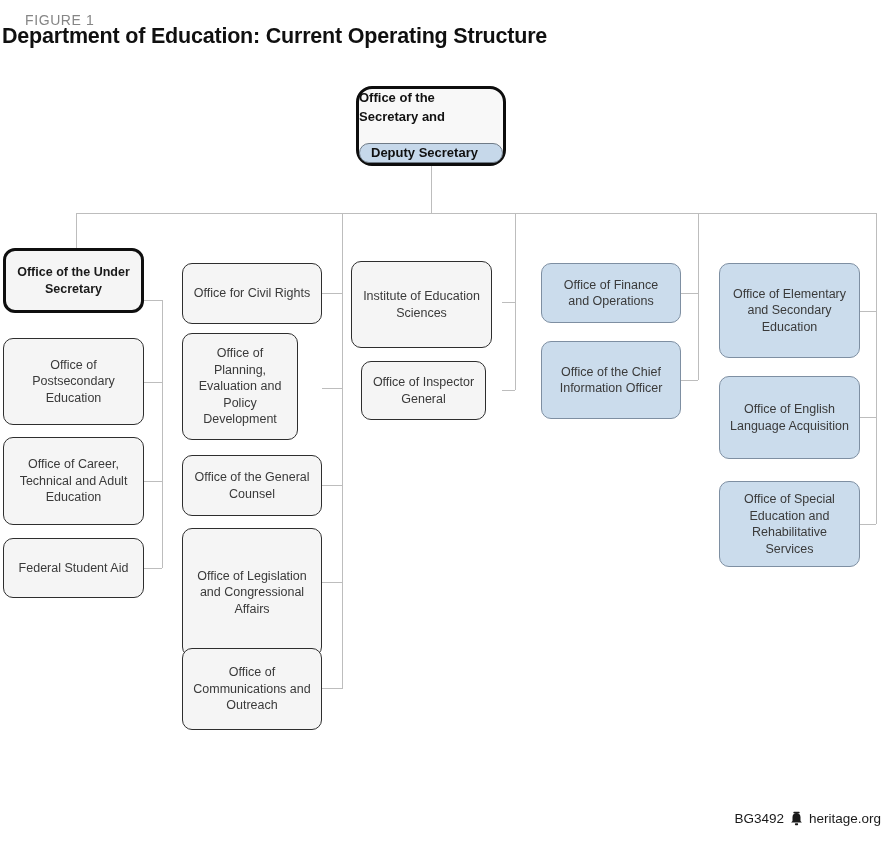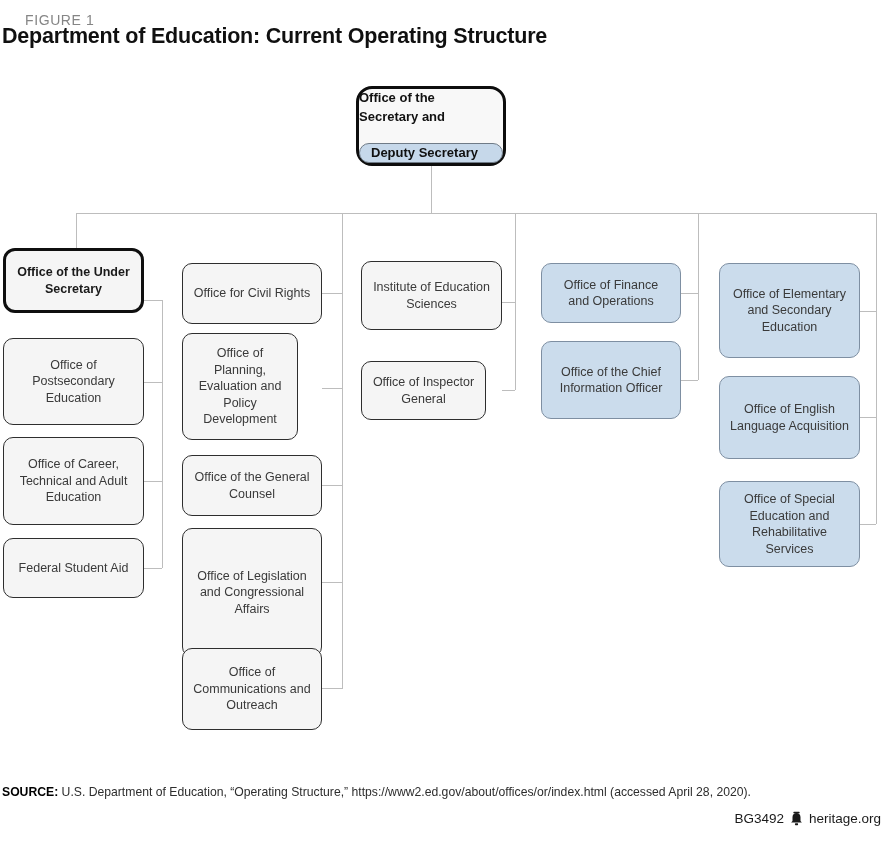--- a/index.html
+++ b/index.html
@@ -86,31 +86,30 @@
   <div class="box" style="left:3px;top:338px;width:141px;height:87px">Office of Postsecondary Education</div>
   <div class="box" style="left:3px;top:437px;width:141px;height:88px">Office of Career, Technical and Adult Education</div>
   <div class="box" style="left:3px;top:538px;width:141px;height:60px">Federal Student Aid</div>
 
   <div class="box" style="left:182px;top:263px;width:140px;height:61px">Office for Civil Rights</div>
   <div class="box" style="left:182px;top:333px;width:116px;height:107px">Office of Planning, Evaluation and Policy Development</div>
   <div class="box" style="left:182px;top:455px;width:140px;height:61px">Office of the General Counsel</div>
   <div class="box" style="left:182px;top:528px;width:140px;height:129px">Office of Legislation and Congressional Affairs</div>
   <div class="box" style="left:182px;top:648px;width:140px;height:82px">Office of Communications and Outreach</div>
 
-  <div class="box" style="left:361px;top:261px;width:141px;height:69px">Institute of Education Sciences</div>
+  <div class="box" style="left:351px;top:261px;width:141px;height:87px">Institute of Education Sciences</div>
   <div class="box" style="left:361px;top:361px;width:125px;height:59px">Office of Inspector General</div>
 
   <div class="box blue" style="left:541px;top:263px;width:140px;height:60px">Office of Finance and Operations</div>
   <div class="box blue" style="left:541px;top:341px;width:140px;height:78px">Office of the Chief Information Officer</div>
 
   <div class="box blue" style="left:719px;top:263px;width:141px;height:95px">Office of Elementary and Secondary Education</div>
   <div class="box blue" style="left:719px;top:376px;width:141px;height:83px">Office of English Language Acquisition</div>
   <div class="box blue" style="left:719px;top:481px;width:141px;height:86px">Office of Special Education and Rehabilitative Services</div>
 
-  <div class="source-line"><b>SOURCE:</b><span> U.S. Department of Education, “Operating Structure,” https://www2.ed.gov/about/offices/or/index.html (accessed April 28, 2020).</span></div>
 
   <div class="footer">
     <span>BG3492</span>
     <svg class="bell" viewBox="0 0 24 24">
       <rect x="7" y="1" width="10" height="2.6" rx="1" fill="#1a1a1a"></rect>
       <path d="M12 3.2c-4.2 0-6.4 2.8-6.4 6.6v6l-2.2 2.6h17.2l-2.2-2.6v-6c0-3.8-2.2-6.6-6.4-6.6z" fill="#1a1a1a"></path>
       <rect x="9.5" y="19.4" width="5" height="3.2" rx="1" fill="#1a1a1a"></rect>
     </svg>
     <span>heritage.org</span>
   </div>

